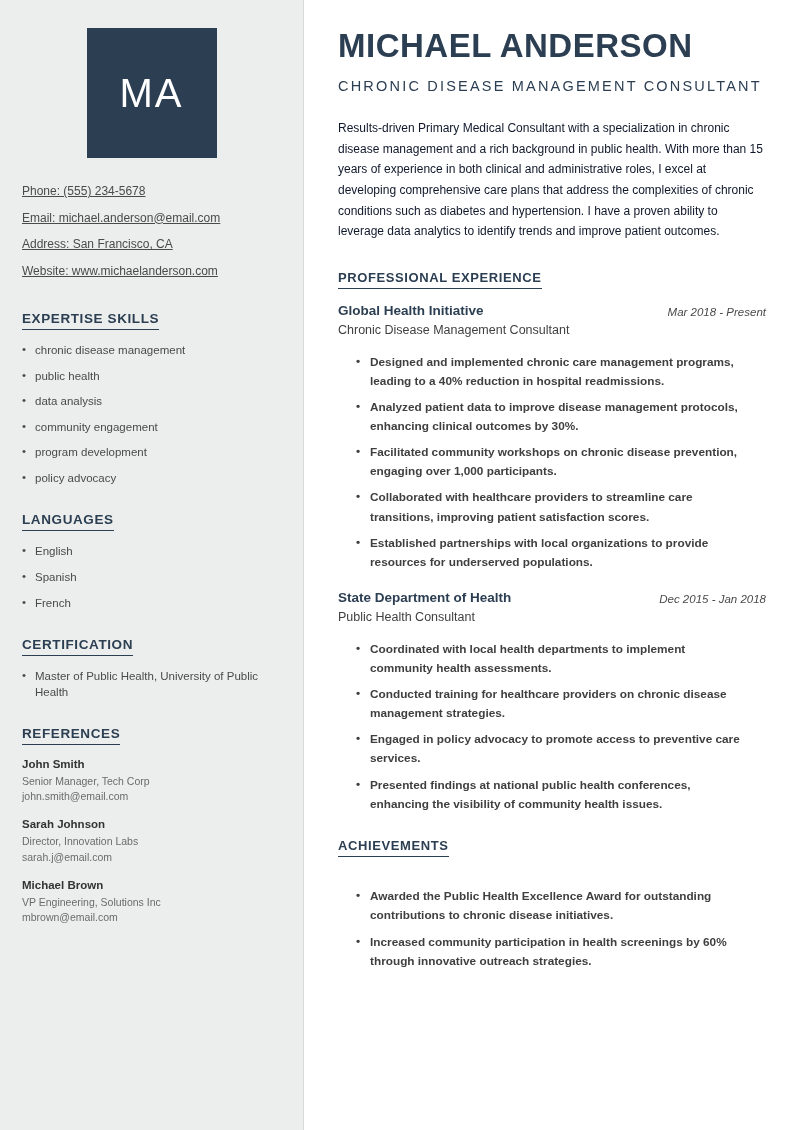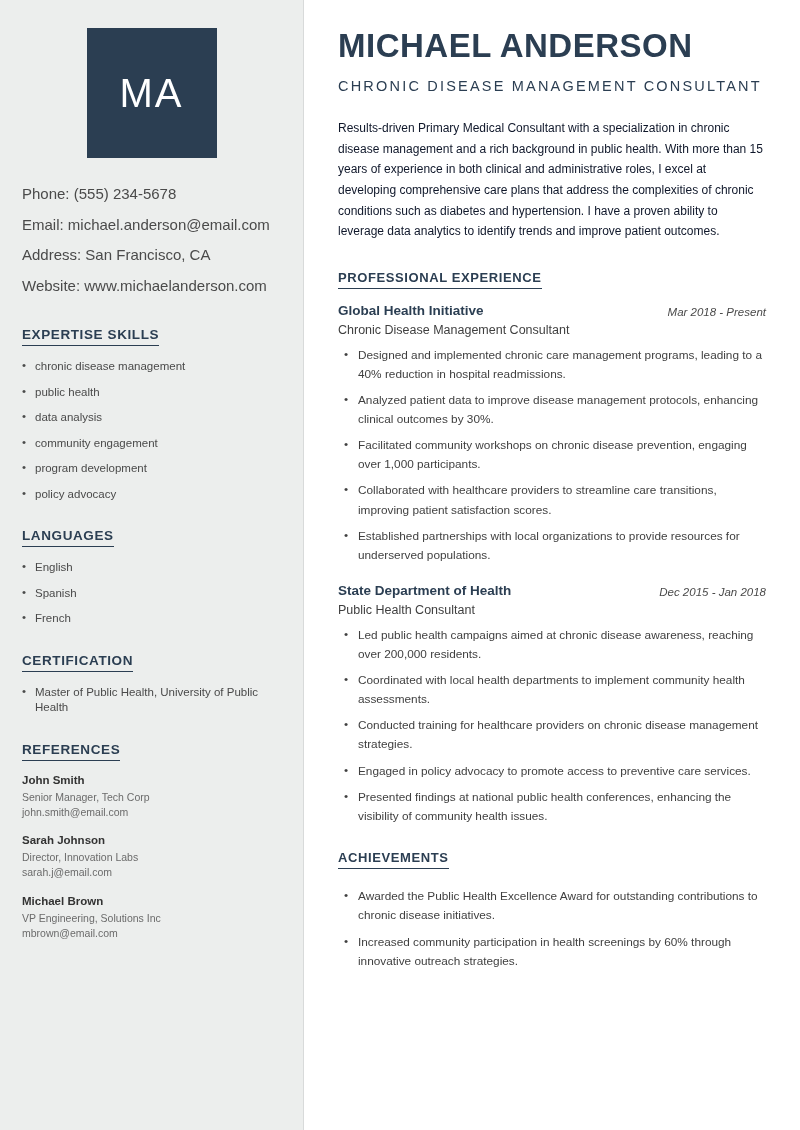--- a/index.html
+++ b/index.html
@@ -45,24 +45,25 @@
     font-size: 40px;
     letter-spacing: 2px;
     font-weight: 400;
   }
   .contact-list {
     margin: 0 0 30px 0;
     padding: 0;
     list-style: none;
   }
   .contact-list li {
-    font-size: 15px;
+    font-size: 12px;
     color: #4a4a4a;
     line-height: 1.3;
     margin-bottom: 11px;
+    text-decoration: underline;
   }
   .side-heading {
     font-size: 13.5px;
     font-weight: bold;
     color: #2b3e52;
     letter-spacing: 0.6px;
     border-bottom: 1.5px solid #2b3e52;
     padding-bottom: 3px;
     margin: 0 0 13px 0;
     display: inline-block;
@@ -161,23 +162,24 @@
     color: #4a4a4a;
     white-space: nowrap;
     padding-left: 10px;
   }
   .job-role {
     font-size: 12.5px;
     color: #3f3f3f;
     margin: 5px 0 9px 0;
   }
   .job-bullets {
-    margin: 4px;
+    margin: 16px;
     padding: 0;
     list-style: none;
+    font-weight: bold;
   }
   .job-bullets li {
     font-size: 11.8px;
     color: #3f3f3f;
     line-height: 1.62;
     margin-bottom: 7px;
     padding-left: 16px;
     position: relative;
   }
   .job-bullets li:before {
@@ -288,21 +290,20 @@
         </ul>
       </div>
 
       <div class="job">
         <div class="job-head">
           <div class="job-org">State Department of Health</div>
           <div class="job-dates">Dec 2015 - Jan 2018</div>
         </div>
         <div class="job-role">Public Health Consultant</div>
         <ul class="job-bullets">
-          <li>Led public health campaigns aimed at chronic disease awareness, reaching over 200,000 residents.</li>
           <li>Coordinated with local health departments to implement community health assessments.</li>
           <li>Conducted training for healthcare providers on chronic disease management strategies.</li>
           <li>Engaged in policy advocacy to promote access to preventive care services.</li>
           <li>Presented findings at national public health conferences, enhancing the visibility of community health issues.</li>
         </ul>
       </div>
     </div>
 
     <div class="section-gap">
       <div class="main-heading">ACHIEVEMENTS</div>

